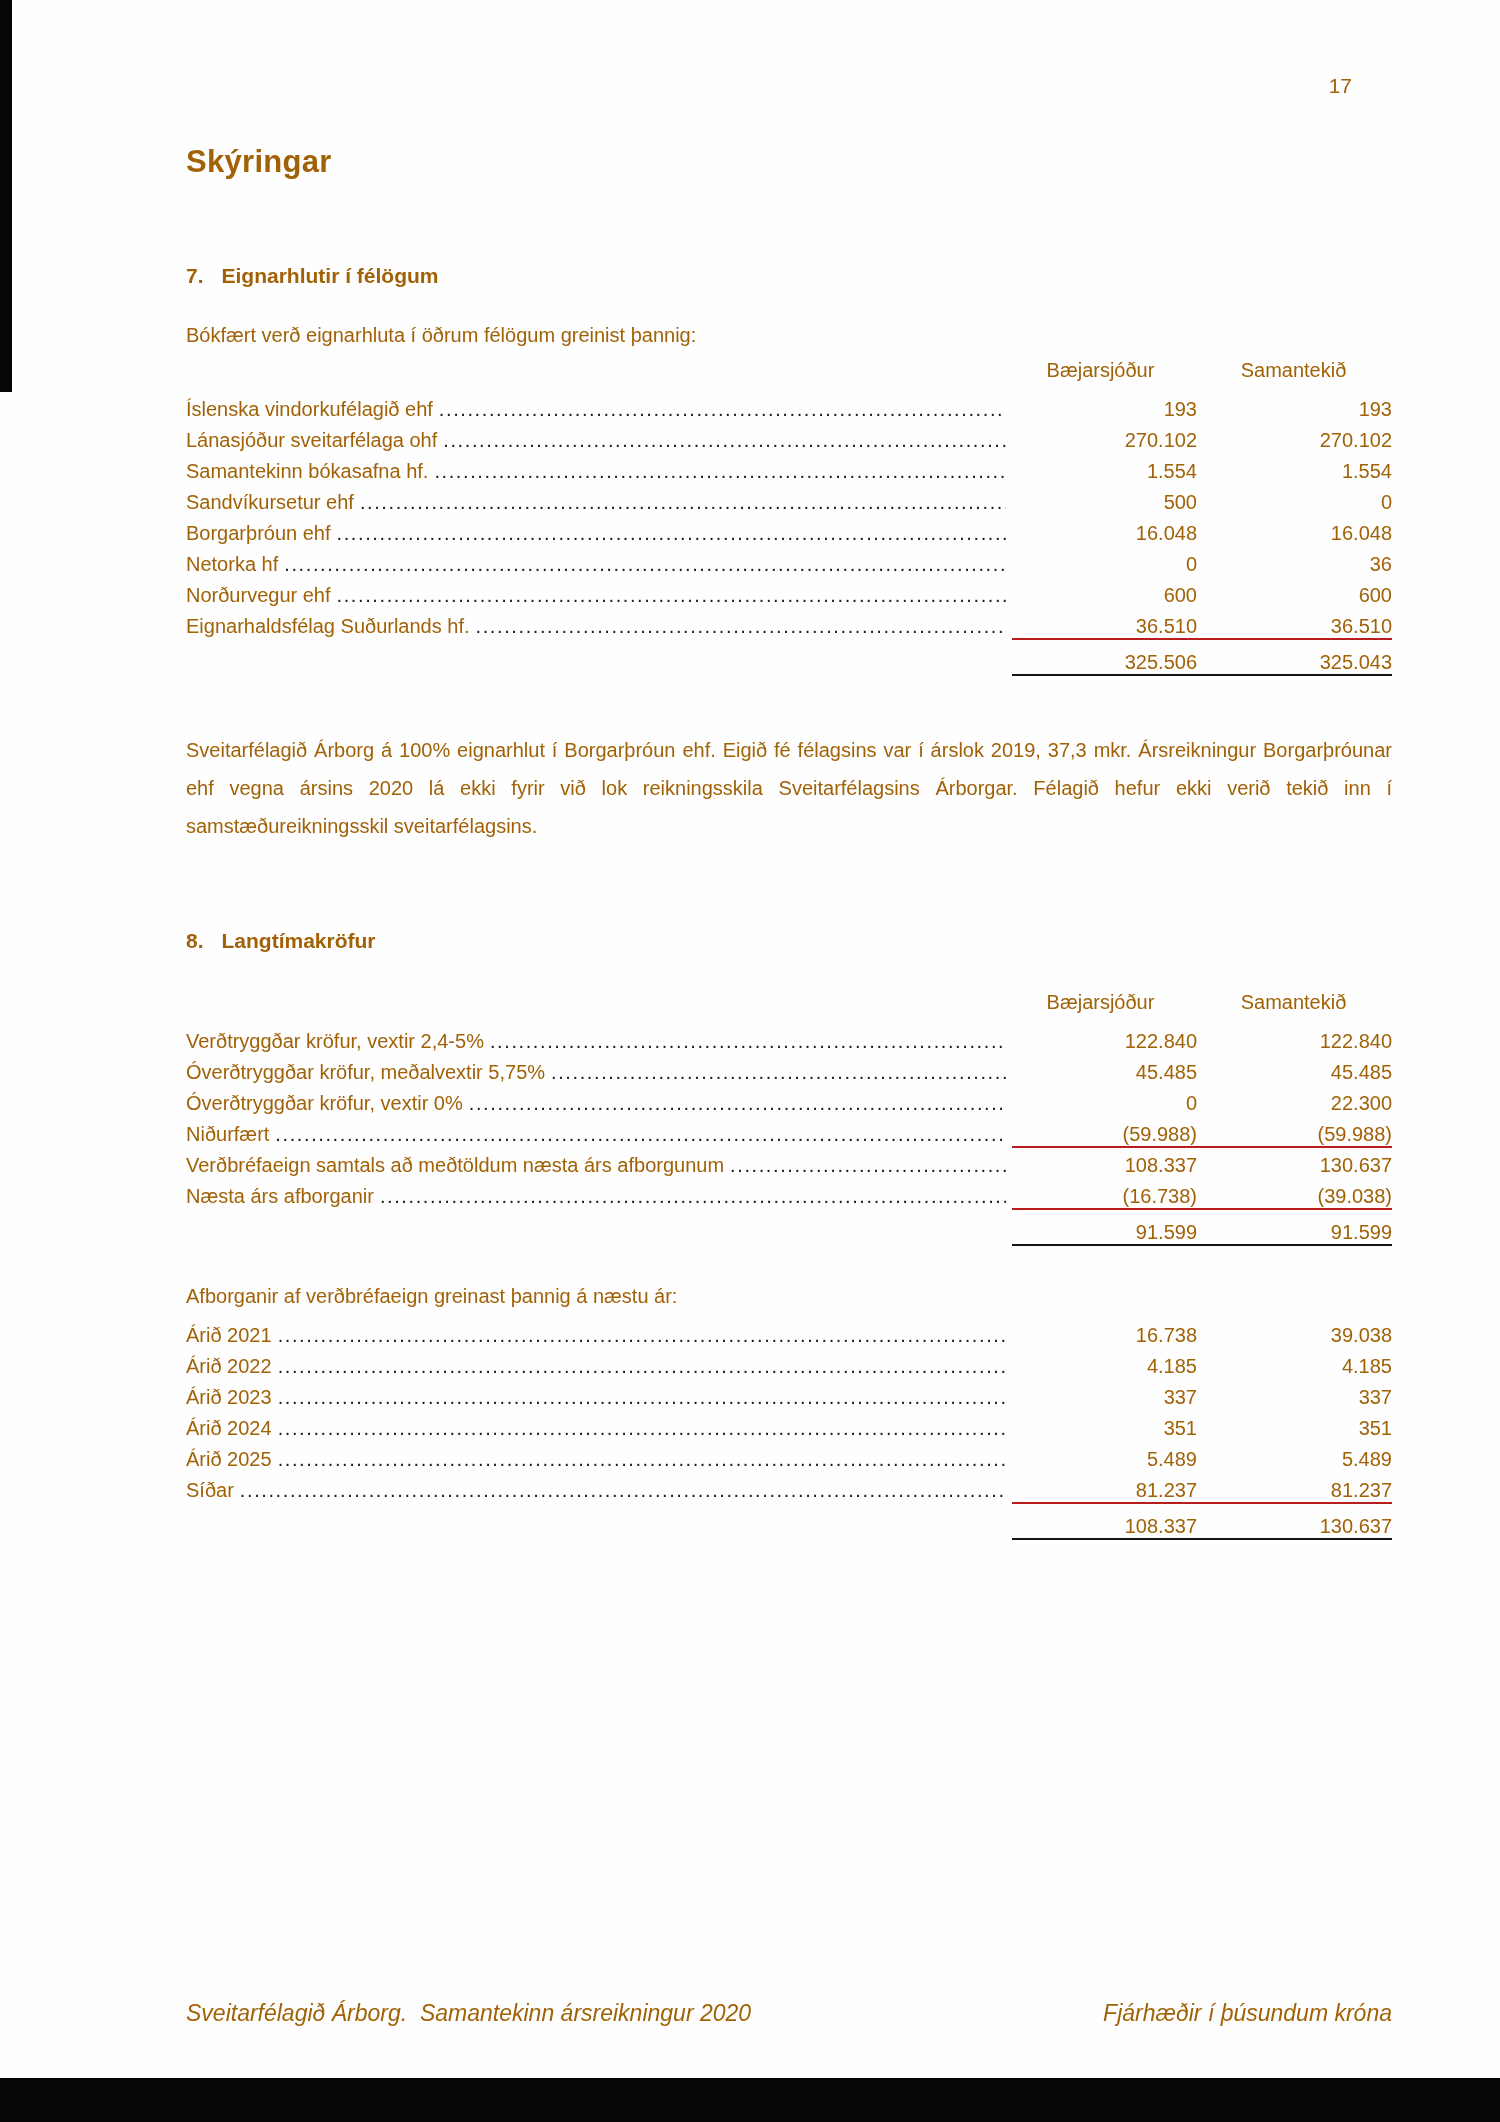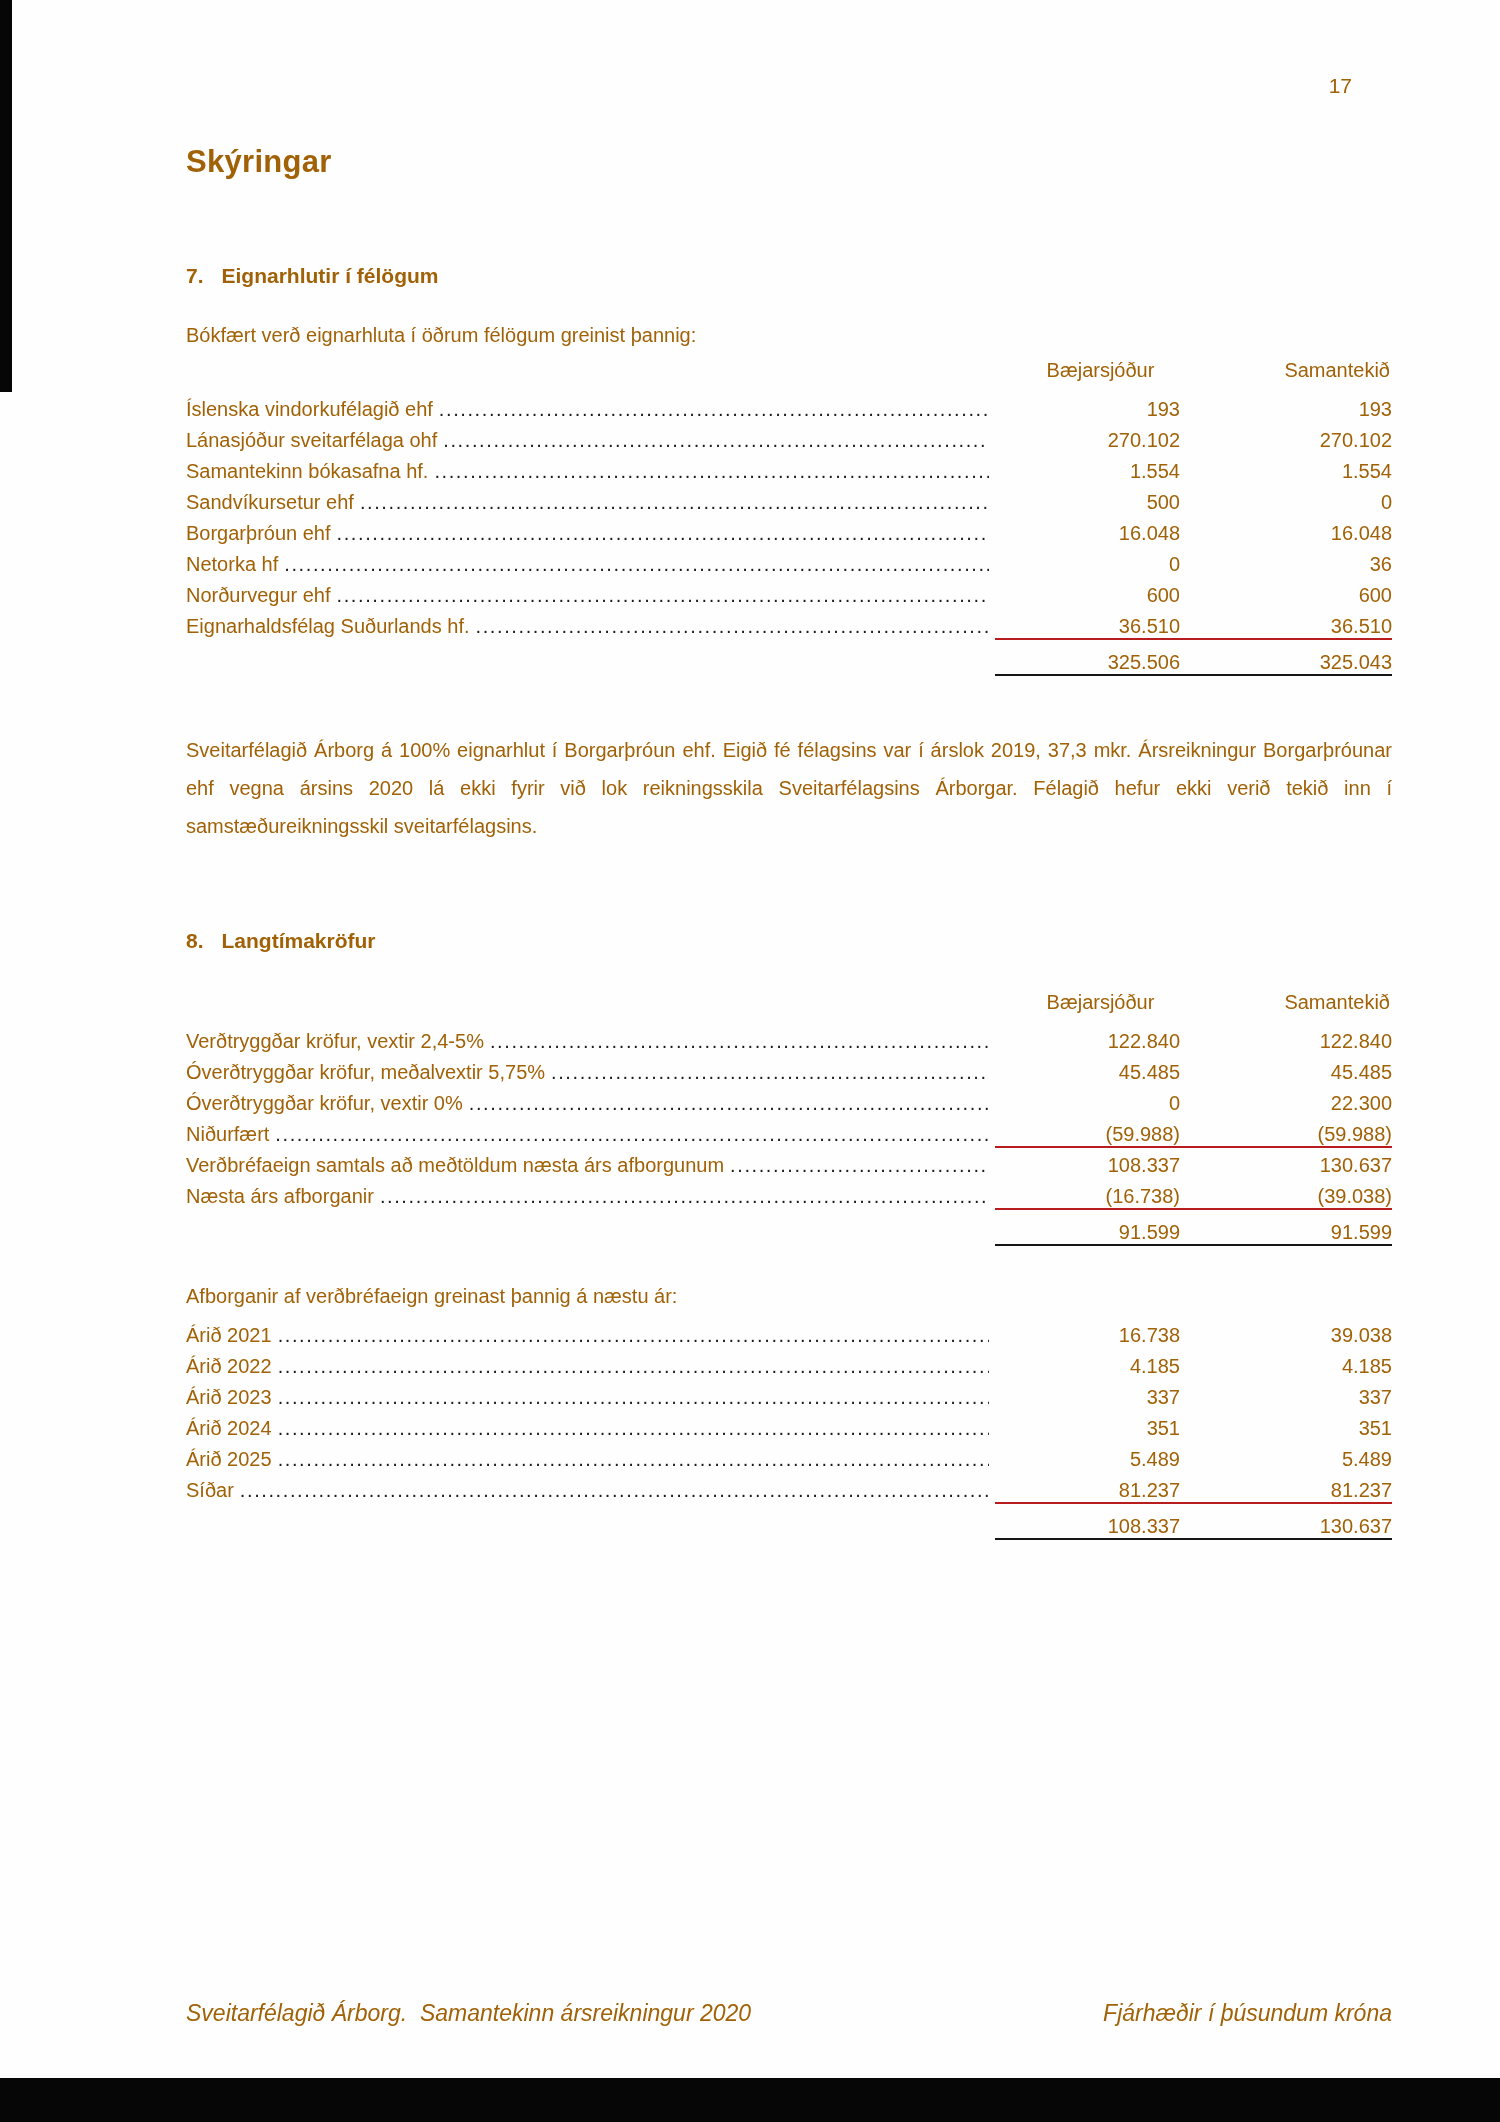--- a/index.html
+++ b/index.html
@@ -17,32 +17,32 @@
   .content { position: absolute; left: 186px; top: 0; width: 1206px; }
 
   .page-number { margin-top: 74px; text-align: right; padding-right: 40px; font-size: 21px; }
   .doc-title { margin: 46px 0 0 0; font-size: 31px; font-weight: bold; letter-spacing: 0.3px; }
 
   .sec-heading { margin-top: 84px; font-size: 21px; font-weight: bold; display: flex; gap: 18px; }
   .intro { margin: 36px 0 0 0; font-size: 20px; }
 
   .thead { display: flex; justify-content: flex-end; margin-top: 12px; font-size: 20px; }
   .thead .hcol1 { width: 185px; text-align: center; padding-right: 8px; }
-  .thead .hcol2 { width: 195px; text-align: right; padding-right: 2px; }
+  .thead .hcol2 { width: 195px; text-align: center; padding-right: 2px; }
 
   .tbl { margin-top: 16px; }
   .trow { display: flex; align-items: baseline; height: 31px; font-size: 20px; }
   .label { white-space: nowrap; }
   .leader { flex: 1 1 auto; overflow: hidden; white-space: nowrap; margin: 0 6px; color: #1c1c1c; }
   .leader::after {
     content: "....................................................................................................................................................................";
     letter-spacing: 1.6px;
   }
   .spacer { flex: 1 1 auto; }
-  .nums { display: flex; gap: 17px; }
+  .nums { display: flex; }
   .num  { width: 185px; text-align: right; white-space: nowrap; }
   .num2 { width: 195px; text-align: right; white-space: nowrap; }
   .trow.ruled .nums { border-bottom: 2px solid #b91c1c; }
   .trow.total { height: 37px; padding-top: 5px; }
   .trow.total .nums { border-bottom: 2px solid #161616; }
 
   .paragraph { margin: 48px 0 0 0; font-size: 20px; line-height: 38px; text-align: justify; }
   .sub-note { margin: 32px 0 0 0; font-size: 20px; }
 
   .footer {

